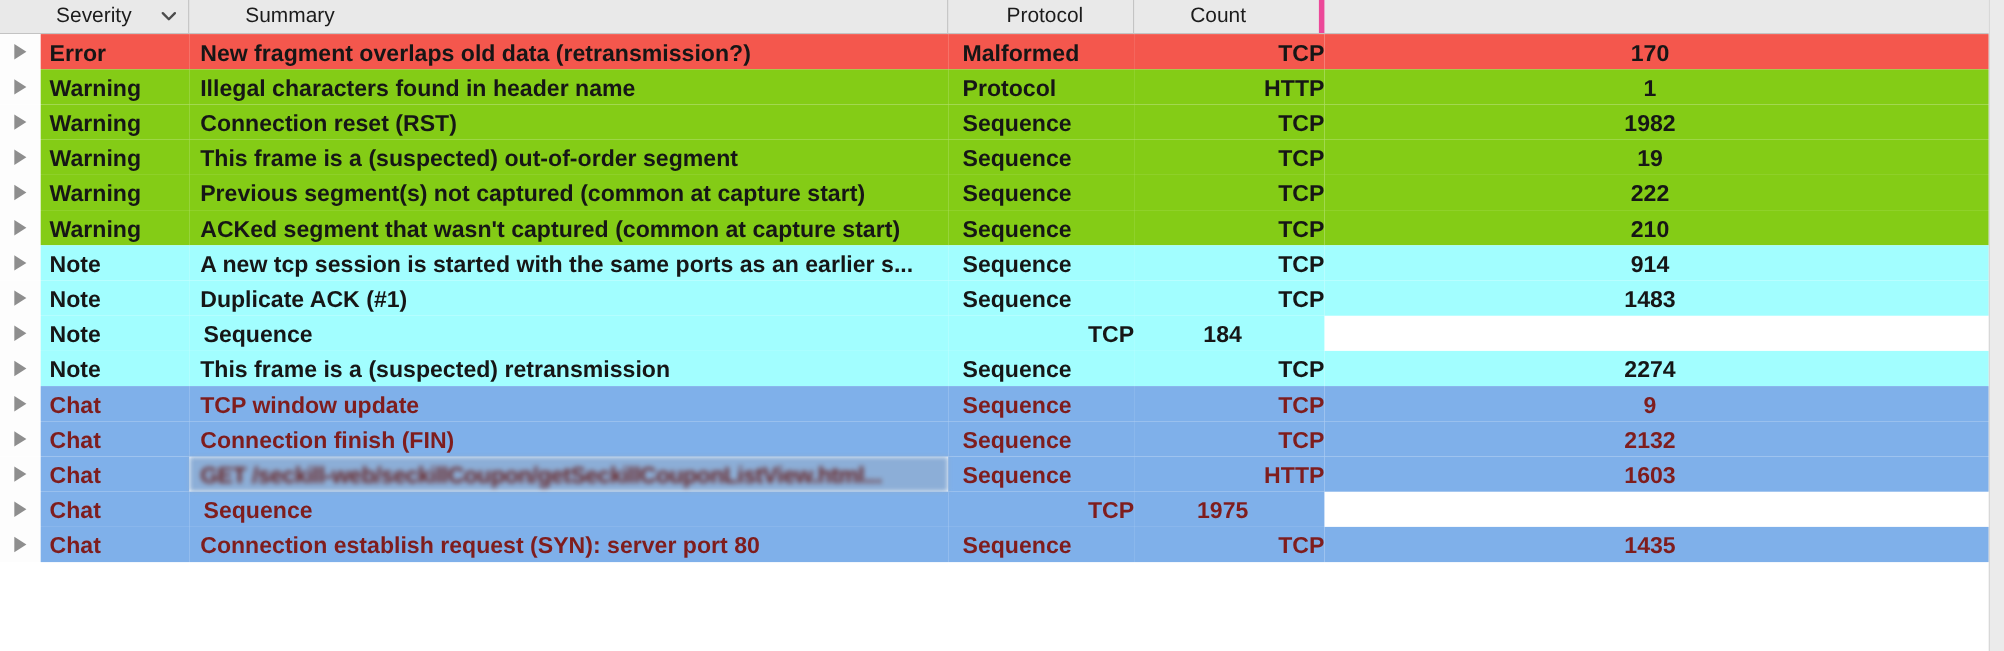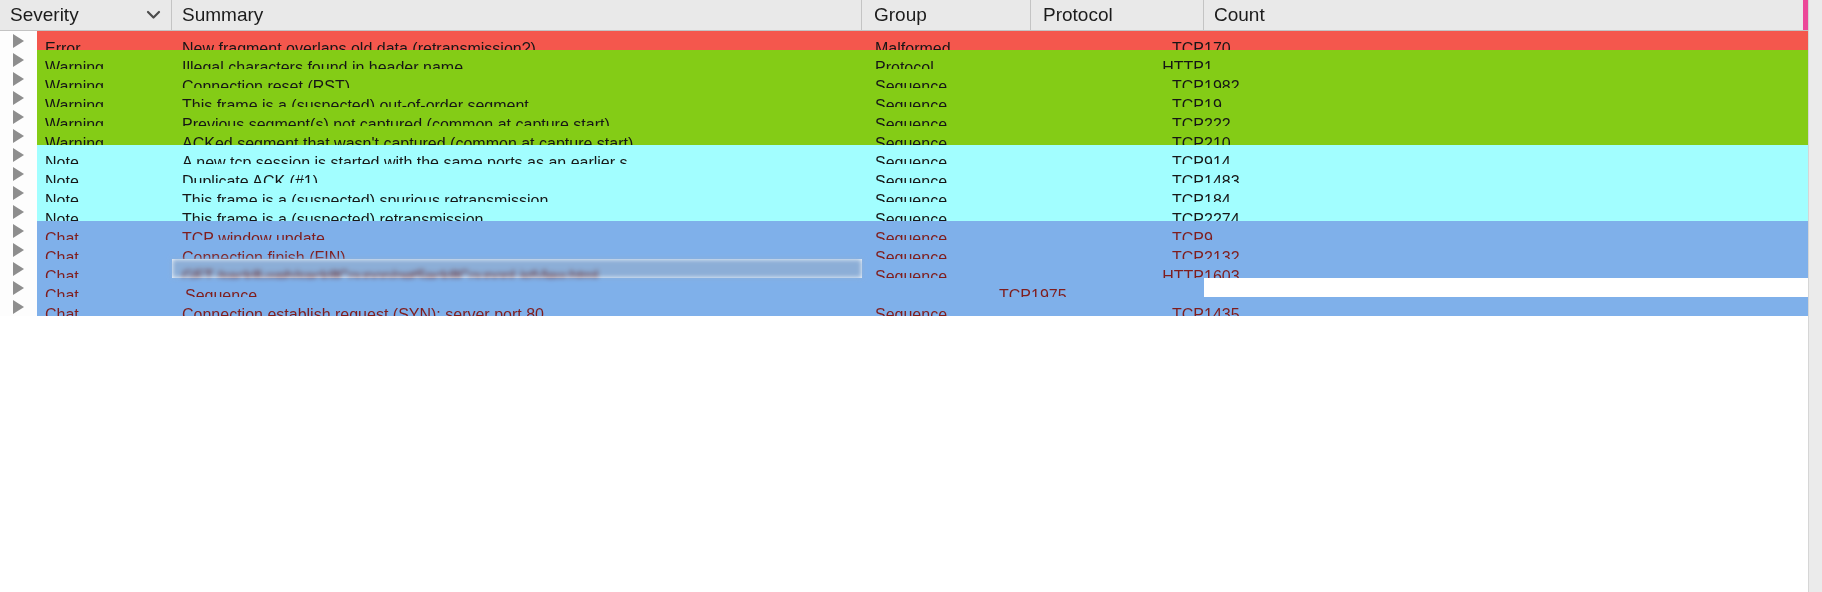--- a/index.html
+++ b/index.html
@@ -27,56 +27,58 @@
     font-size: 19px;
     color: #1c1c1c;
   }
   .hcell {
     display: flex;
     align-items: center;
     padding-left: 10px;
     border-right: 1px solid #c4c4c4;
     white-space: nowrap;
     overflow: hidden;
+    margin-left: 41px;
   }
   .hcell.group, .hcell.protocol { padding-left: 12px; }
   .hcell:last-child { border-right: 5px solid #ec4899; }
   .chev {
     margin-left: auto;
     margin-right: 10px;
     display: flex;
     align-items: center;
   }
   
   .rows { height: 540px; background: #ffffff; }
   .row {
     display: grid;
     grid-template-columns: 37px 135px 690px 169px 173px 1fr;
-    height: 19px;
-    font-size: 16px;
+    height: 32px;
+    font-size: 21px;
     line-height: 36px;
+    font-weight: bold;
   }
   .expander {
     background: #fdfdfd;
     display: flex;
     align-items: center;
     justify-content: center;
   }
   .tri {
     width: 0; height: 0;
     border-left: 11px solid #8e8e8e;
     border-top: 7px solid transparent;
     border-bottom: 7px solid transparent;
   }
   .cell { white-space: nowrap; overflow: hidden; }
   .cell.sev   { padding-left: 8px; }
   .cell.sum   { padding-left: 10px; }
   .cell.grp   { padding-left: 13px; }
   .cell.proto { padding-left: 12px; text-align: right; }
-  .cell.cnt   { padding-right: 12px; text-align: left; }
+  .cell.cnt   { padding-right: 12px; text-align: center; }
   
   .row.error   .cell { background: #f4574d; }
   .row.warning .cell { background: #84cc16; }
   .row.note    .cell { background: #a2feff; }
   .row.chat    .cell { background: #7fb0ea; color: #7f1d1d; }
   
   .redacted {
     filter: blur(2.4px) saturate(0.7);
     letter-spacing: -0.5px;
   }
@@ -99,23 +101,20 @@
         <span>Severity</span>
         <span class="chev">
           <svg width="15" height="10" viewBox="0 0 15 10">
               <polyline points="2,2 7.5,7.5 13,2" stroke="#4c4c4c" stroke-width="2.2" fill="none" stroke-linecap="round" stroke-linejoin="round"></polyline>
             </svg>
         </span>
       </div>
       <div class="hcell summary">
         <span>Summary</span>
       </div>
-      <div class="hcell group">
-        <span>Group</span>
-      </div>
       <div class="hcell protocol">
         <span>Protocol</span>
       </div>
       <div class="hcell count">
         <span>Count</span>
       </div>
     </div>
 
     <div class="rows" id="rows">
   <div class="row error">
@@ -204,21 +203,20 @@
     <div class="cell grp">Sequence</div>
     <div class="cell proto">TCP</div>
     <div class="cell cnt">1483</div>
   </div>
 
   <div class="row note">
     <div class="expander">
       <span class="tri"></span>
     </div>
     <div class="cell sev">Note</div>
-    <div class="cell sum">This frame is a (suspected) spurious retransmission</div>
     <div class="cell grp">Sequence</div>
     <div class="cell proto">TCP</div>
     <div class="cell cnt">184</div>
   </div>
 
   <div class="row note">
     <div class="expander">
       <span class="tri"></span>
     </div>
     <div class="cell sev">Note</div>

